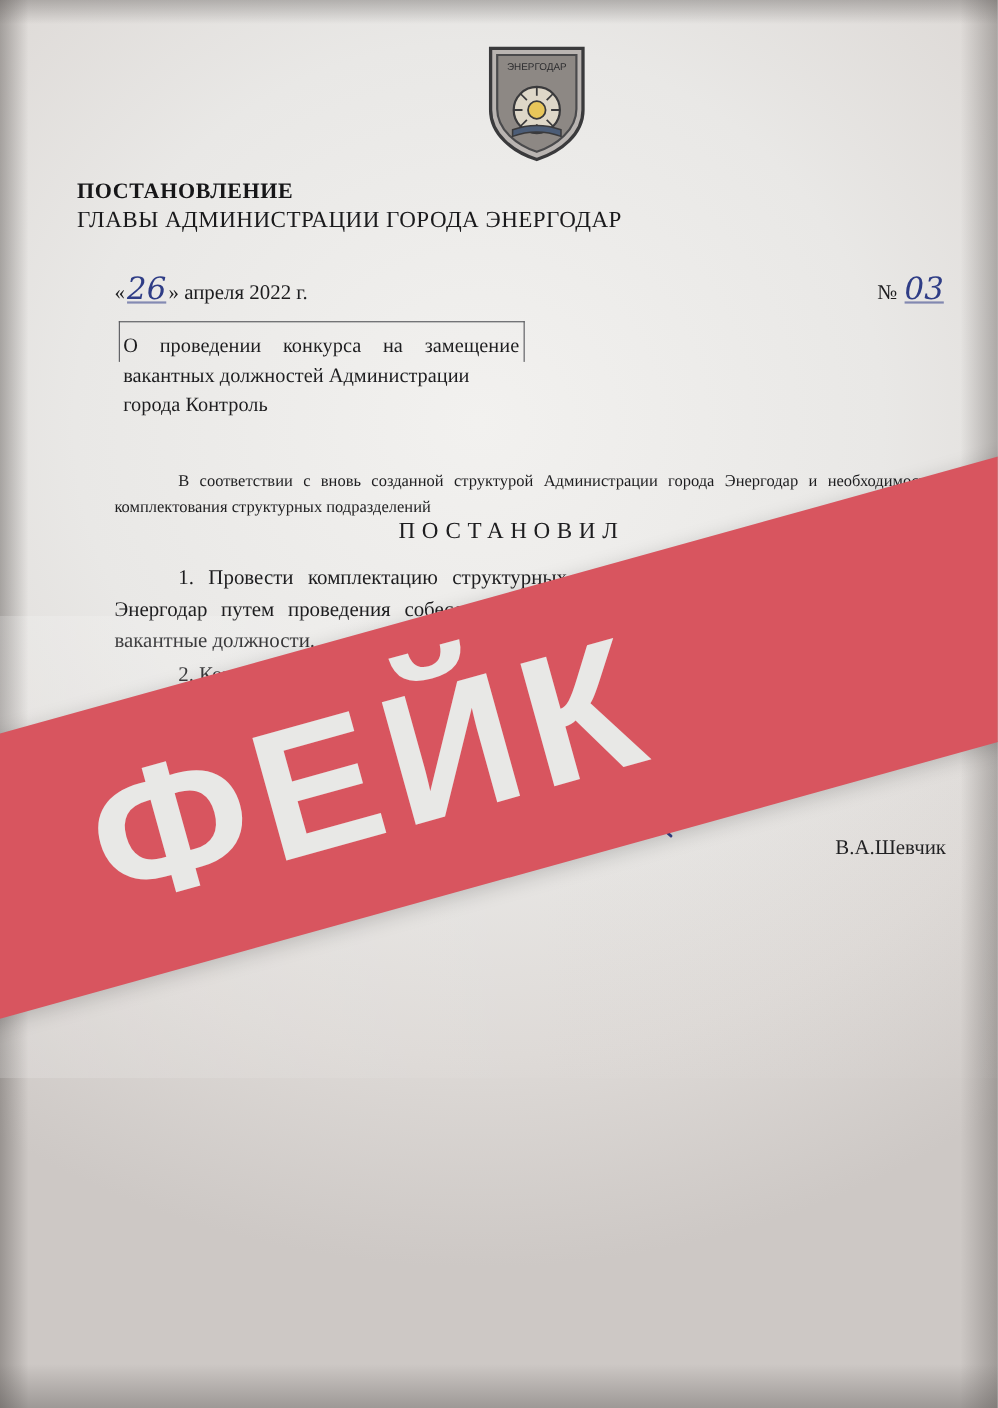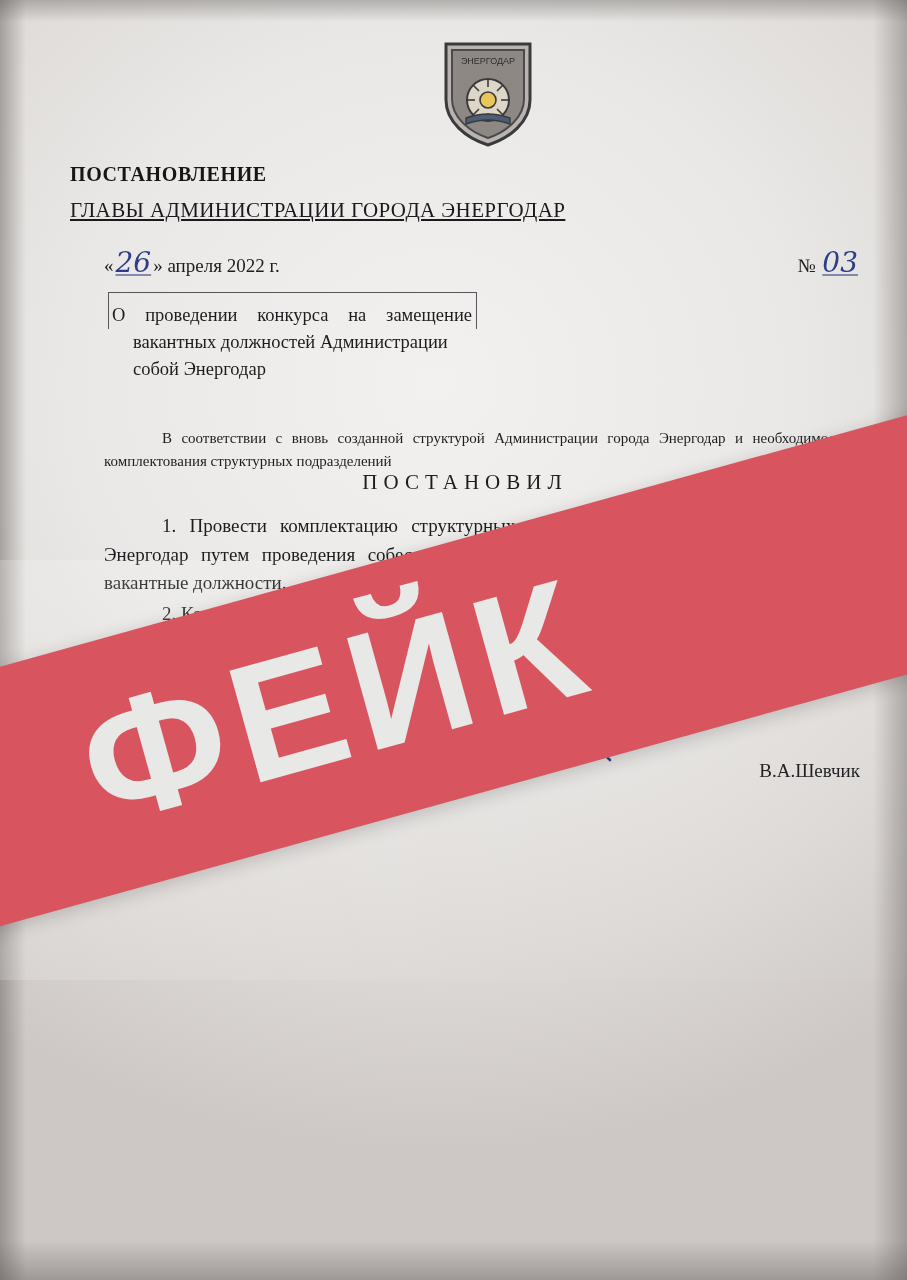--- a/index.html
+++ b/index.html
@@ -92,25 +92,24 @@
     top: 163px;
     width: 790px;
   }
   .title-main {
     font-size: 20px;
     font-weight: bold;
     letter-spacing: 0.6px;
     color: #161618;
   }
   .title-sub {
-    margin-top: 12px;
+    margin-top: 1px;
     font-size: 21px;
     letter-spacing: 0.4px;
     color: #1a1a1c;
-    text-decoration: underline;
   }
 
   .date-row {
     position: absolute;
     left: 34px;
     top: 246px;
     width: 756px;
     font-size: 19px;
   }
   .date-left {
@@ -150,21 +149,20 @@
     border-left: 1px solid #55565a;
     border-right: 1px solid #55565a;
     padding: 9px 4px 0 3px;
     display: inline-block;
     text-align: justify;
     text-align-last: justify;
     width: 360px;
   }
   .subject .l2, .subject .l3 {
     padding-left: 4px;
-    margin-left: 21px;
   }
 
   .body-par {
     position: absolute;
     left: 34px;
     top: 395px;
     width: 756px;
     font-size: 15px;
     line-height: 1.5;
     text-align: justify;
@@ -292,21 +290,21 @@
         <span>«</span><span class="hand">26</span><span>»</span><span> апреля 2022 г.</span>
       </div>
       <div class="date-right">
         <span>№</span>&nbsp;<span class="hand">03</span>
       </div>
     </div>
 
     <div class="subject">
       <div class="l1">О проведении конкурса на замещение</div>
       <div class="l2">вакантных должностей Администрации</div>
-      <div class="l3">собой Энергодар</div>
+      <div class="l3">города Контроль</div>
     </div>
 
     <div class="body-par">В соответствии с вновь созданной структурой Администрации города Энергодар и необходимостью комплектования структурных подразделений</div>
 
     <div class="resolve">ПОСТАНОВИЛ</div>
 
     <div class="items">
       <div class="item-1">1.    Провести    комплектацию    структурных    подразделений Администрации города Энергодар путем проведения собеседования Главы Администрации с кандидатами на вакантные должности.</div>
       <div class="item-2">2.  Контроль за выполнением постановления оставляю за собой.</div>
     </div>

